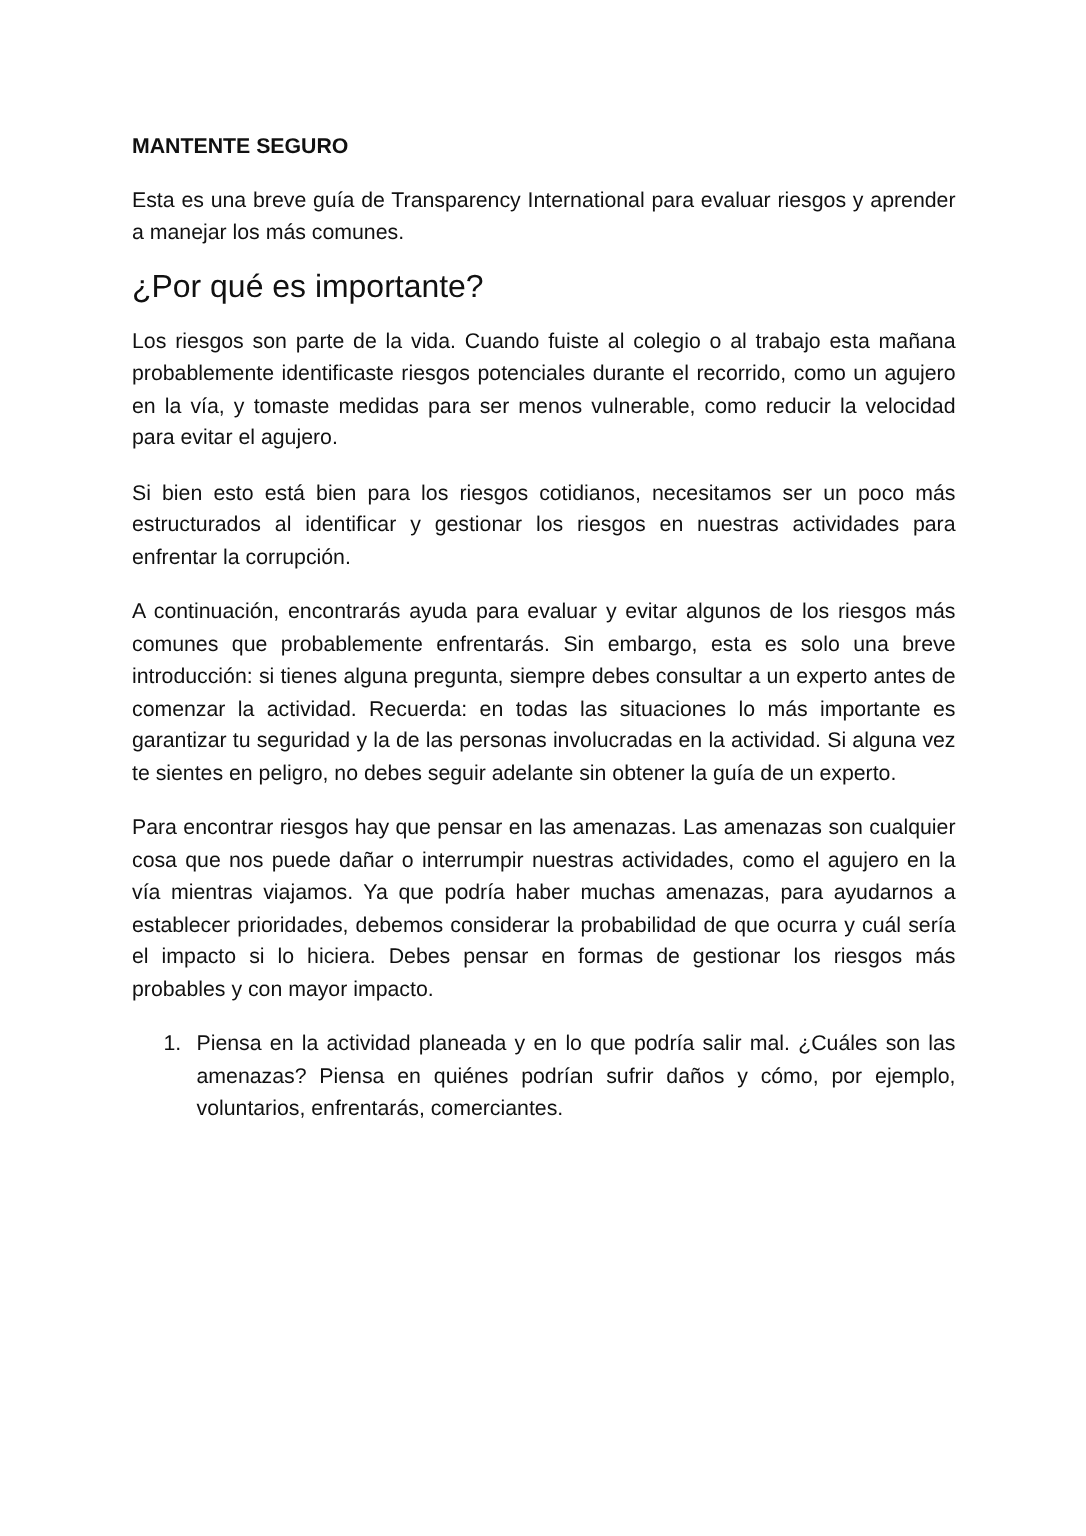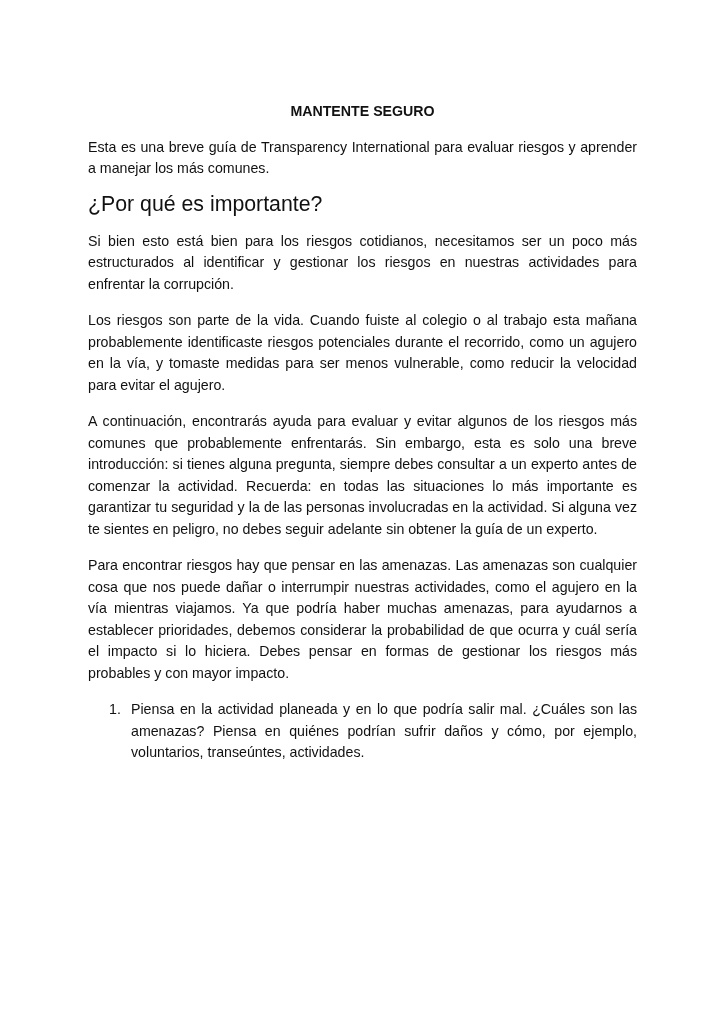--- a/index.html
+++ b/index.html
@@ -17,23 +17,22 @@
     }
     .page {
       position: absolute;
       left: 88px;
       top: 88px;
       width: 549px;
       font-size: 14.2px;
       line-height: 21.6px;
     }
     .doc-title {
-      text-align: center;
       font-weight: bold;
-      margin: 13px 0 14px 0;
+      margin: 0 0 14px 0;
       font-size: 14.2px;
     }
     .para {
       margin: 0 0 14.6px 0;
       text-align: justify;
     }
     .heading {
       font-weight: normal;
       margin: 0 0 14.6px 0;
     }
@@ -63,31 +62,31 @@
 </head>
 <body>
 
 <div class="page">
   <h1 class="doc-title">MANTENTE SEGURO</h1>
 
   <p class="para">Esta es una breve guía de Transparency International para evaluar riesgos y aprender a manejar los más comunes.</p>
 
   <section>
     <h2 class="heading">¿Por qué es importante?</h2>
+    <p class="para">Los riesgos son parte de la vida. Cuando fuiste al colegio o al trabajo esta mañana probablemente identificaste riesgos potenciales durante el recorrido, como un agujero en la vía, y tomaste medidas para ser menos vulnerable, como reducir la velocidad para evitar el agujero.</p>
     <p class="para">Si bien esto está bien para los riesgos cotidianos, necesitamos ser un poco más estructurados al identificar y gestionar los riesgos en nuestras actividades para enfrentar la corrupción.</p>
-    <p class="para">Los riesgos son parte de la vida. Cuando fuiste al colegio o al trabajo esta mañana probablemente identificaste riesgos potenciales durante el recorrido, como un agujero en la vía, y tomaste medidas para ser menos vulnerable, como reducir la velocidad para evitar el agujero.</p>
     <p class="para">A continuación, encontrarás ayuda para evaluar y evitar algunos de los riesgos más comunes que probablemente enfrentarás. Sin embargo, esta es solo una breve introducción: si tienes alguna pregunta, siempre debes consultar a un experto antes de comenzar la actividad. Recuerda: en todas las situaciones lo más importante es garantizar tu seguridad y la de las personas involucradas en la actividad. Si alguna vez te sientes en peligro, no debes seguir adelante sin obtener la guía de un experto.</p>
   </section>
 
   <section>
     <p class="para">Para encontrar riesgos hay que pensar en las amenazas. Las amenazas son cualquier cosa que nos puede dañar o interrumpir nuestras actividades, como el agujero en la vía mientras viajamos. Ya que podría haber muchas amenazas, para ayudarnos a establecer prioridades, debemos considerar la probabilidad de que ocurra y cuál sería el impacto si lo hiciera. Debes pensar en formas de gestionar los riesgos más probables y con mayor impacto.</p>
   </section>
 
   <section>
 
     <ol class="num-list">
       <li>
         <span class="num">1.</span>
-        <span class="item-body">Piensa en la actividad planeada y en lo que podría salir mal. ¿Cuáles son las amenazas? Piensa en quiénes podrían sufrir daños y cómo, por ejemplo, voluntarios, transeúntes, actividades.</span>
+        <span class="item-body">Piensa en la actividad planeada y en lo que podría salir mal. ¿Cuáles son las amenazas? Piensa en quiénes podrían sufrir daños y cómo, por ejemplo, voluntarios, enfrentarás, comerciantes.</span>
       </li>
     </ol>
   </section>
 </div>
 
 </body></html>

